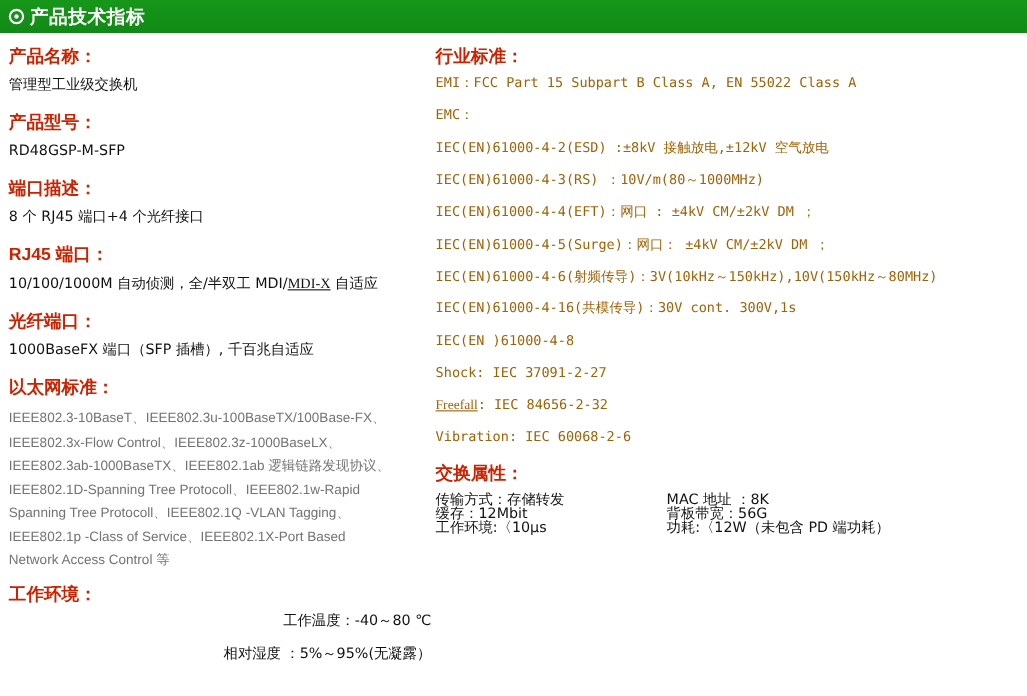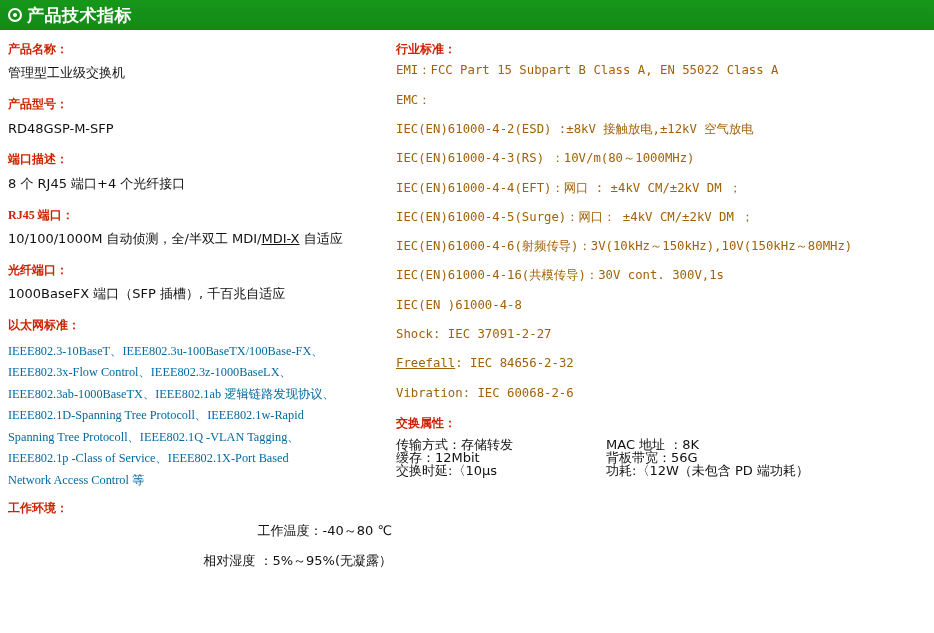--- a/index.html
+++ b/index.html
@@ -69,60 +69,61 @@
     box-sizing: border-box;
   }
   .col-right {
     width: 540px;
     padding-left: 4px;
     box-sizing: border-box;
   }
   .sect-title {
     color: #cc2200;
     font-weight: bold;
-    font-size: 12px;
-    font-family: Liberation Serif, serif;
+    font-size: 16px;
+    font-family: Liberation Sans, sans-serif;
     margin: 0 0 8px 0;
     line-height: 1.2;
   }
   .sect-title.spaced {
     margin-top: 14px;
   }
   .body-text {
     font-size: 13px;
     font-family: "DejaVu Sans", sans-serif;
     line-height: 1.45;
     margin: 0 0 14px 0;
     color: #111111;
   }
   .mono-block {
-    font-family: Liberation Serif, serif;
+    font-family: Liberation Sans, sans-serif;
     font-size: 12.3px;
     line-height: 1.75;
     margin: 0 0 10px 0;
-    color: #0369a1;
+    color: #737373;
   }
   .right-line {
     font-family: "DejaVu Sans Mono", monospace;
     font-size: 12.3px;
     line-height: 1.0;
     margin: 0 0 17px 0;
     color: #a16207;
     white-space: nowrap;
   }
   .env-line {
     font-size: 13px;
     font-family: "DejaVu Sans", sans-serif;
     line-height: 1.0;
     margin: 0 0 17px 0;
     color: #111111;
     text-align: right;
   }
   .u {
     text-decoration: underline;
+    font-family: Liberation Serif, serif;
   }
   
   .attr-grid {
     display: grid;
     grid-template-columns: 210px auto;
     font-size: 13px;
     font-family: "DejaVu Sans", sans-serif;
     color: #111111;
   }
   .attr-cell {
@@ -197,20 +198,20 @@
 
       <div class="right-line">Vibration: IEC 60068-2-6</div>
 
       <div class="sect-title spaced">交换属性：</div>
 
       <div class="attr-grid">
         <div class="attr-cell">传输方式：存储转发</div>
         <div class="attr-cell">MAC 地址 ：8K</div>
         <div class="attr-cell">缓存：12Mbit</div>
         <div class="attr-cell">背板带宽：56G</div>
-        <div class="attr-cell">交换时延:〈10μs</div>
+        <div class="attr-cell">工作环境:〈10μs</div>
         <div class="attr-cell">功耗:〈12W（未包含 PD 端功耗）</div>
       </div>
 
     </div>
 
   </div>
 </div>
 
 </body></html>

